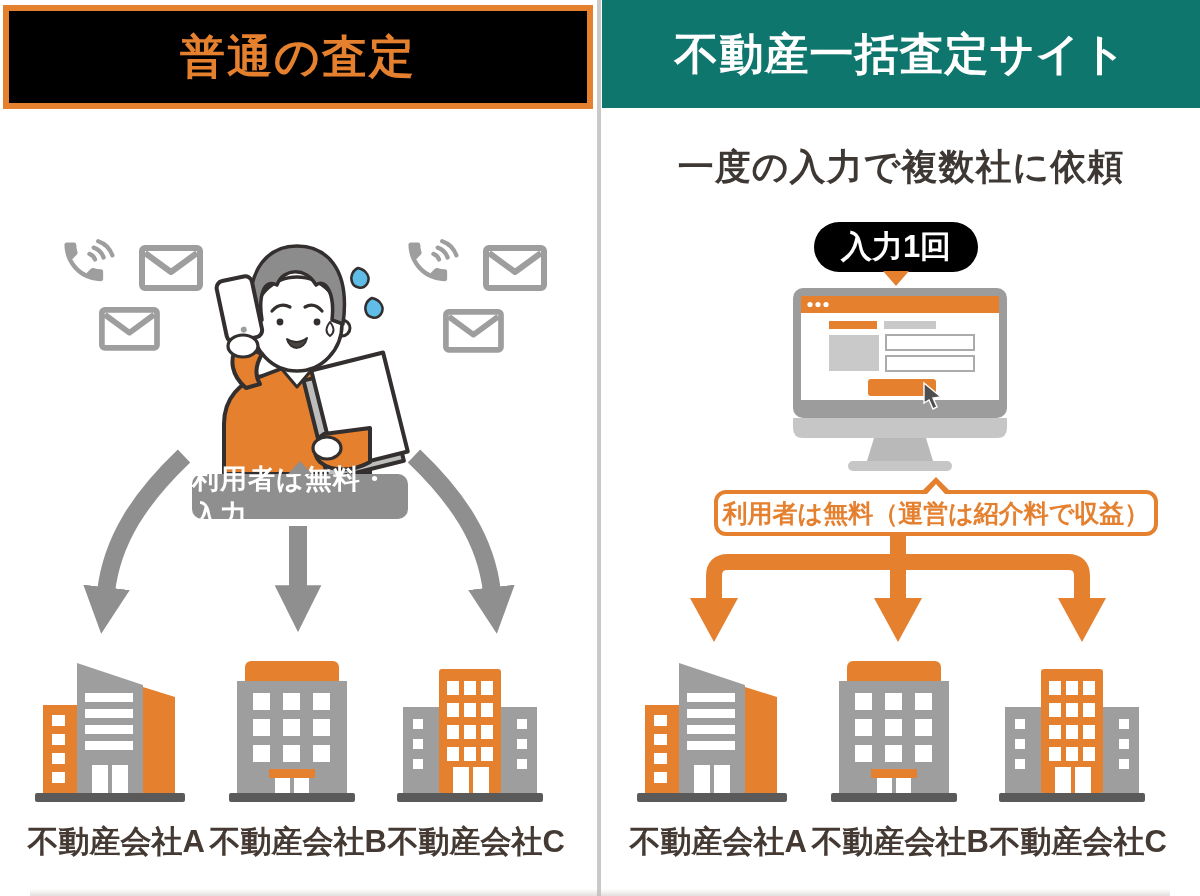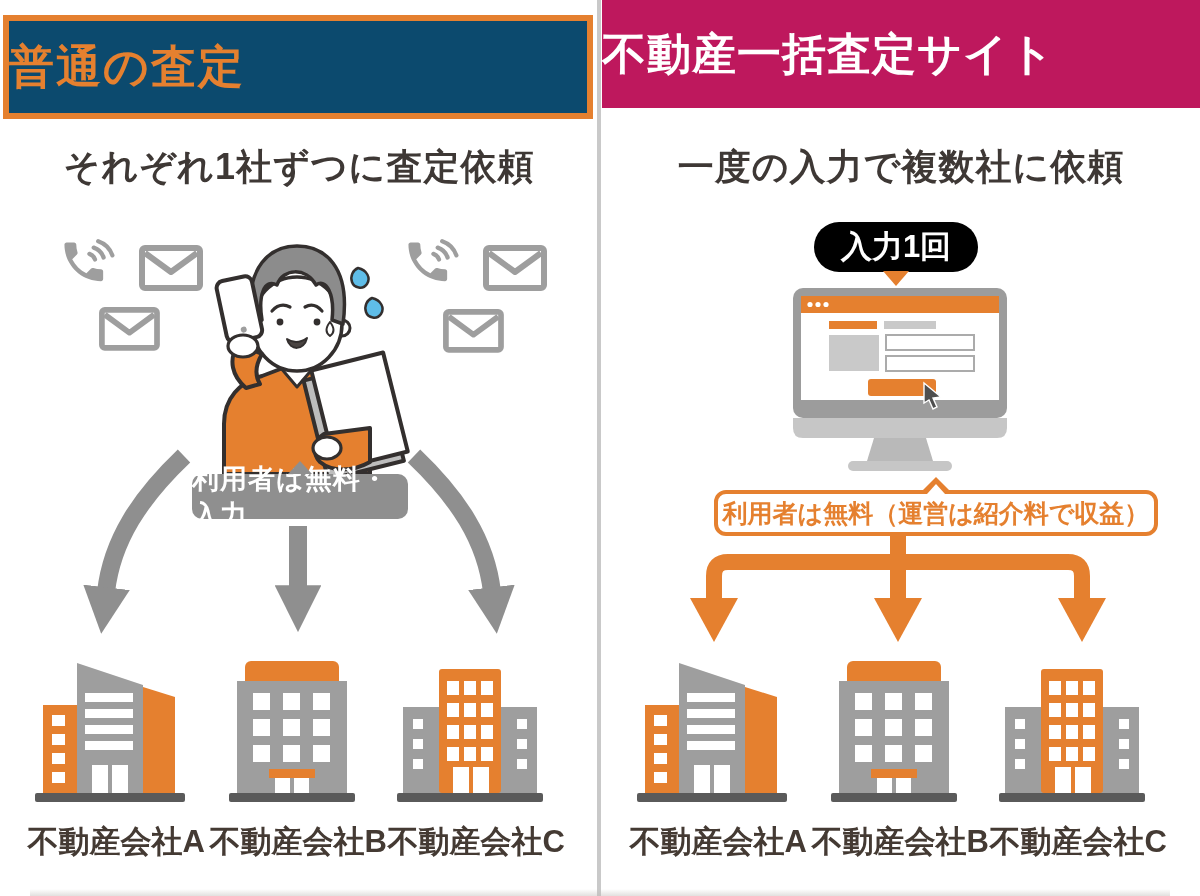--- a/index.html
+++ b/index.html
@@ -7,28 +7,28 @@
     position:relative;width:1200px;height:896px;background:#fff;overflow:hidden;
     font-family:"Liberation Sans","DejaVu Sans",sans-serif;
   }
   .col{position:absolute;top:0;width:598px;height:896px;}
   .col-left{left:0;}
   .col-right{left:602px;}
   .divider{position:absolute;left:597px;top:0;width:4px;height:896px;background:#C9C9C9;}
 
   
   .header-left{
-    position:absolute;left:3px;top:15px;width:578px;height:92px;
-    border:6px solid #E5802F;background:#0c4a6e;
-    display:flex;align-items:center;
+    position:absolute;left:3px;top:5px;width:578px;height:92px;
+    border:6px solid #E5802F;background:#000000;
+    display:flex;align-items:center;justify-content:center;
   }
   .header-left span{color:#E5802F;font-size:45px;font-weight:bold;letter-spacing:2px;}
   .header-right{
-    position:absolute;left:0;top:0;width:598px;height:108px;background:#be185d;
-    display:flex;align-items:center;justify-content:flex-start;
+    position:absolute;left:0;top:0;width:598px;height:108px;background:#0f766e;
+    display:flex;align-items:center;justify-content:center;
   }
   .header-right span{color:#fff;font-size:44px;font-weight:bold;letter-spacing:1px;}
 
   .subtitle{
     position:absolute;left:0;top:143px;width:100%;text-align:center;
     font-size:36px;font-weight:bold;color:#3E3835;letter-spacing:1px;
   }
 
   
   .contact-badge{
@@ -168,21 +168,20 @@
       </g>
     </defs>
   </svg>
 
   <div class="col col-left">
 
     <div class="header-left">
       <span>普通の査定</span>
     </div>
 
-    <div class="subtitle">それぞれ1社ずつに査定依頼</div>
 
     <svg class="illu" style="top:212px" width="598" height="262" viewBox="0 0 598 262">
       <g transform="translate(58,24) scale(2.15)">
         <use href="#phoneIcon"></use>
       </g>
       <g transform="translate(140,34)">
           <use href="#mailIcon"></use>
         </g>
       <g transform="translate(100,96) scale(0.95)">
           <use href="#mailIcon"></use>

